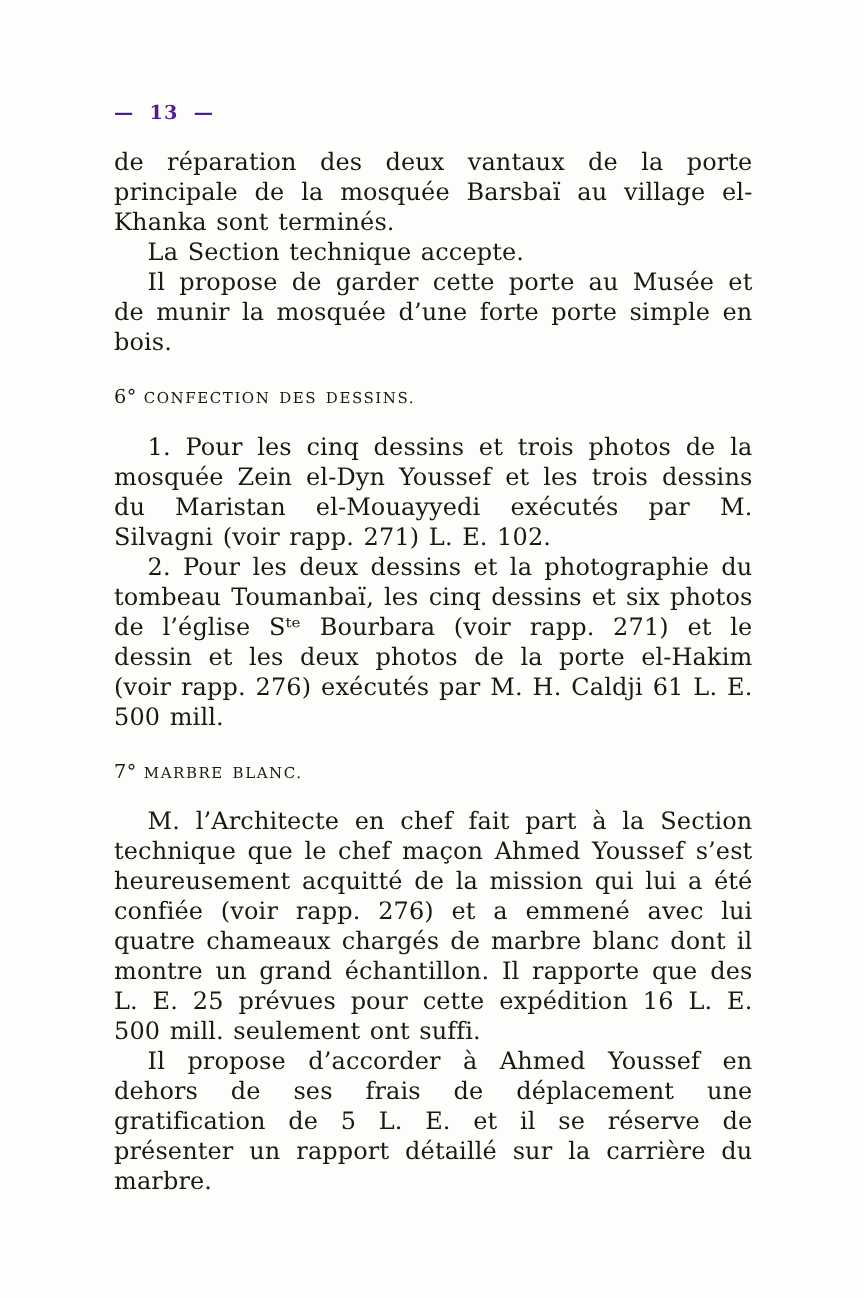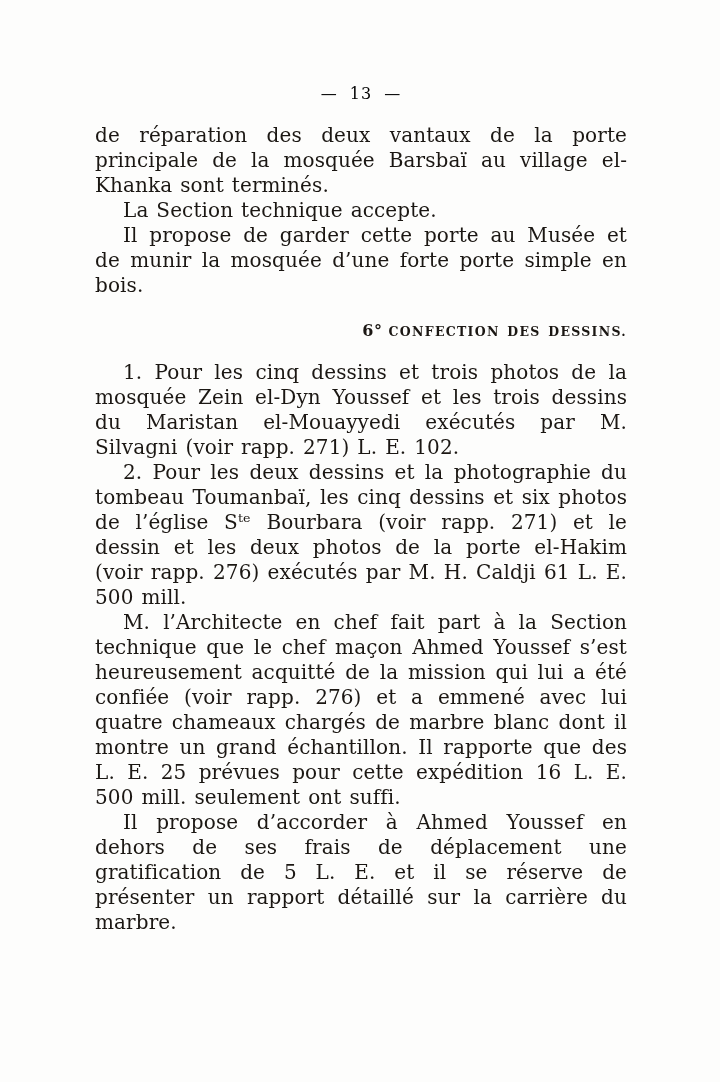--- a/index.html
+++ b/index.html
@@ -15,47 +15,46 @@
   .sheet {
     box-sizing: border-box;
     width: 720px;
     height: 1082px;
     padding: 84px 93px 0 95px;
     background: #fdfdfc;
     color: #1b1713;
     overflow: hidden;
   }
   .folio {
-    text-align: center;
     font-size: 16px;
-    font-weight: 400;
+    font-weight: 700;
     letter-spacing: 1px;
     word-spacing: 6px;
     margin: 0 0 20px 0;
-    color: #000000;
+    color: #4c1d95;
   }
   .page-body {
     width: 532px;
   }
   .para {
     margin: 0;
     font-size: 20px;
     line-height: 25px;
     text-align: justify;
     text-indent: 28px;
     word-spacing: 1.5px;
     letter-spacing: 0.1px;
   }
   .para.no-indent {
     text-indent: 0;
   }
   .heading {
-    text-align: right;
+    text-align: left;
     margin: 20px 0 18px 0;
-    font-weight: 700;
+    font-weight: 400;
     line-height: 20px;
     text-indent: 0;
   }
   .h-num {
     font-size: 16px;
     letter-spacing: 0.5px;
   }
   .h-title {
     font-size: 12.5px;
     letter-spacing: 1.3px;
@@ -67,16 +66,17 @@
 
 <div class="sheet">
   <div class="folio">— 13 —</div>
   <main class="page-body">
       <p class="para no-indent">de réparation des deux vantaux de la porte principale de la mosquée Barsbaï au village el-Khanka sont terminés.</p>
       <p class="para">La Section technique accepte.</p>
       <p class="para">Il propose de garder cette porte au Musée et de munir la mosquée d’une forte porte simple en bois.</p>
       <h2 class="heading"><span class="h-num">6° </span><span class="h-title">CONFECTION DES DESSINS.</span></h2>
       <p class="para">1. Pour les cinq dessins et trois photos de la mosquée Zein el-Dyn Youssef et les trois dessins du Maristan el-Mouayyedi exécutés par M. Silvagni (voir rapp. 271) L. E. 102.</p>
       <p class="para">2. Pour les deux dessins et la photographie du tombeau Toumanbaï, les cinq dessins et six photos de l’église Sᵗᵉ Bourbara (voir rapp. 271) et le dessin et les deux photos de la porte el-Hakim (voir rapp. 276) exécutés par M. H. Caldji 61 L. E. 500 mill.</p>
+      <h2 class="heading"><span class="h-num">7° </span><span class="h-title">MARBRE BLANC.</span></h2>
       <p class="para">M. l’Architecte en chef fait part à la Section technique que le chef maçon Ahmed Youssef s’est heureusement acquitté de la mission qui lui a été confiée (voir rapp. 276) et a emmené avec lui quatre chameaux chargés de marbre blanc dont il montre un grand échantillon. Il rapporte que des L. E. 25 prévues pour cette expédition 16 L. E. 500 mill. seulement ont suffi.</p>
       <p class="para">Il propose d’accorder à Ahmed Youssef en dehors de ses frais de déplacement une gratification de 5 L. E. et il se réserve de présenter un rapport détaillé sur la carrière du marbre.</p>
     </main>
 </div>
 
 </body></html>

